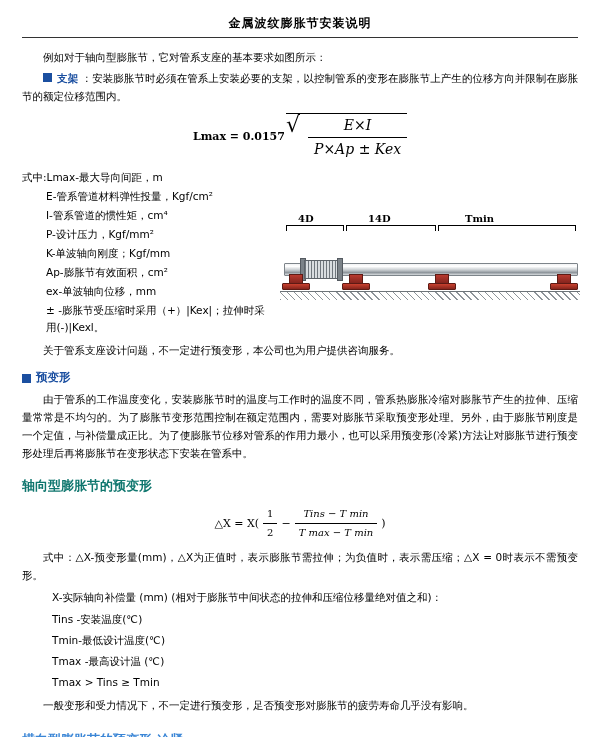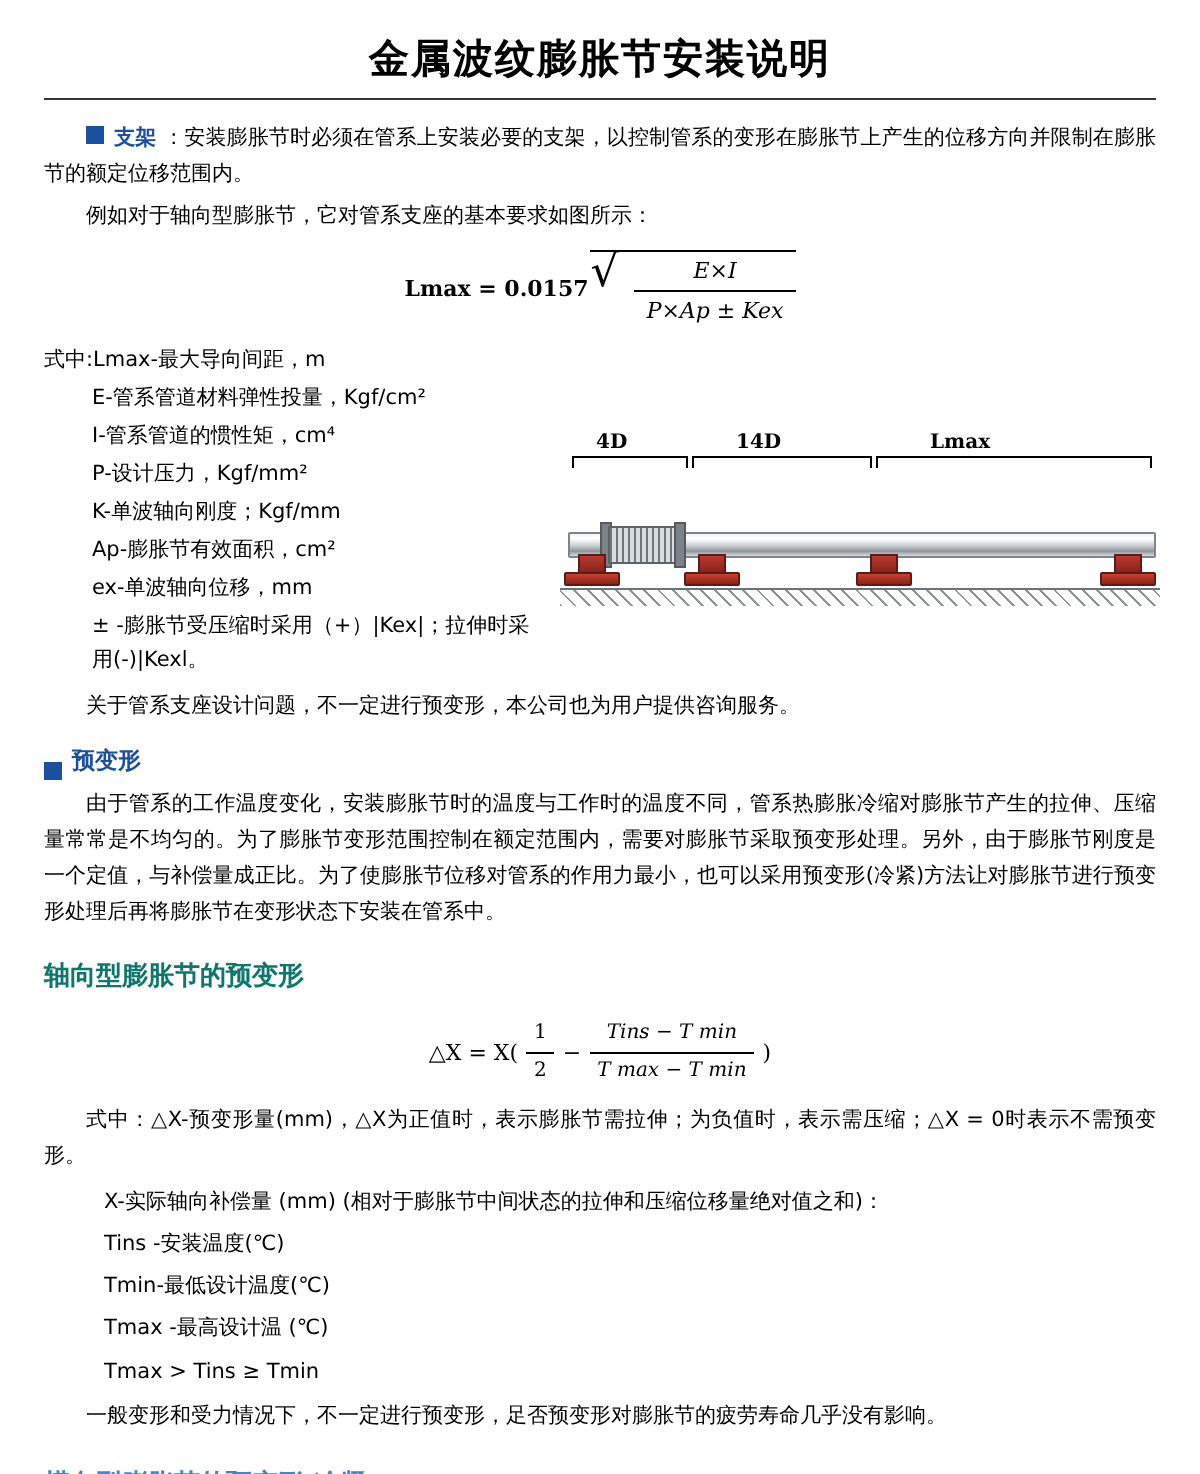--- a/index.html
+++ b/index.html
@@ -18,39 +18,39 @@
   }
   .page {
     position: relative;
     width: 600px;
     height: 737px;
     box-sizing: border-box;
     padding: 0 22px;
   }
   .doc-title {
     text-align: center;
-    font-size: 20px;
+    font-size: 12px;
     font-weight: bold;
     letter-spacing: 1px;
     margin-top: 14px;
     margin-bottom: 4px;
     color: #000;
   }
   .title-rule {
     border: 0;
     border-top: 1px solid #333;
     margin: 2px 0 10px 0;
   }
   .section-head {
     font-weight: bold;
     font-size: 11.5px;
     color: #1b4fa0;
     margin: 10px 0 2px 0;
     display: flex;
-    align-items: flex-end;
+    align-items: center;
   }
   .sq {
     display: inline-block;
     width: 9px;
     height: 9px;
     background: #1b4fa0;
     margin-right: 5px;
   }
   .para {
     text-indent: 2em;
@@ -74,21 +74,21 @@
     font-family: "DejaVu Serif", "Liberation Serif", serif;
     font-size: 11px;
     font-weight: bold;
   }
   .frac {
     display: inline-flex;
     flex-direction: column;
     text-align: center;
     font-style: italic;
     font-weight: normal;
-    font-size: 11px;
+    font-size: 14px;
     margin-left: 10px;
   }
   .frac .num {
     border-bottom: 1px solid #000;
     padding: 0 6px 1px 6px;
   }
   .frac .den {
     padding: 1px 6px 0 6px;
   }
   .radical {
@@ -268,26 +268,26 @@
   }
 </style>
 </head>
 <body>
 
 <div class="page">
 
   <div class="doc-title">金属波纹膨胀节安装说明</div>
   <hr class="title-rule">
 
+  <div class="para">例如对于轴向型膨胀节，它对管系支座的基本要求如图所示：</div>
+
   <div class="para">
     <span class="sq"></span><span class="para-inline-head">支架</span>
     ：<span>安装膨胀节时必须在管系上安装必要的支架，以控制管系的变形在膨胀节上产生的位移方向并限制在膨胀节的额定位移范围内。</span>
   </div>
-
-  <div class="para">例如对于轴向型膨胀节，它对管系支座的基本要求如图所示：</div>
 
   <div class="formula-box">
     <span class="formula-main">
       <span>Lmax = 0.0157</span>
       <span class="radical">
         <span class="frac">
           <span class="num">E×I</span>
           <span class="den">P×Ap ± Kex</span>
         </span>
       </span>
@@ -304,21 +304,21 @@
       <div class="def-line def-indent">Ap-膨胀节有效面积，cm²</div>
       <div class="def-line def-indent">ex-单波轴向位移，mm</div>
       <div class="def-line def-indent">± -膨胀节受压缩时采用（+）|Kex|；拉伸时采用(-)|Kexl。</div>
     </div>
 
     <div class="col-right">
       <div class="diagram">
         <div class="dim-row">
           <span class="dim-label" style="left:18px;">4D</span>
           <span class="dim-label" style="left:88px;">14D</span>
-          <span class="dim-label" style="left:185px;">Lmax</span>
+          <span class="dim-label" style="left:185px;">Tmin</span>
           <span class="dim-seg" style="left:6px; width:56px;"></span>
           <span class="dim-seg" style="left:66px; width:88px;"></span>
           <span class="dim-seg" style="left:158px; width:136px;"></span>
         </div>
 
         <div class="pipe-area">
           <div class="pipe"></div>
           <div class="flange" style="left:20px;"></div>
           <div class="bellow"></div>
           <div class="flange" style="left:57px;"></div>

